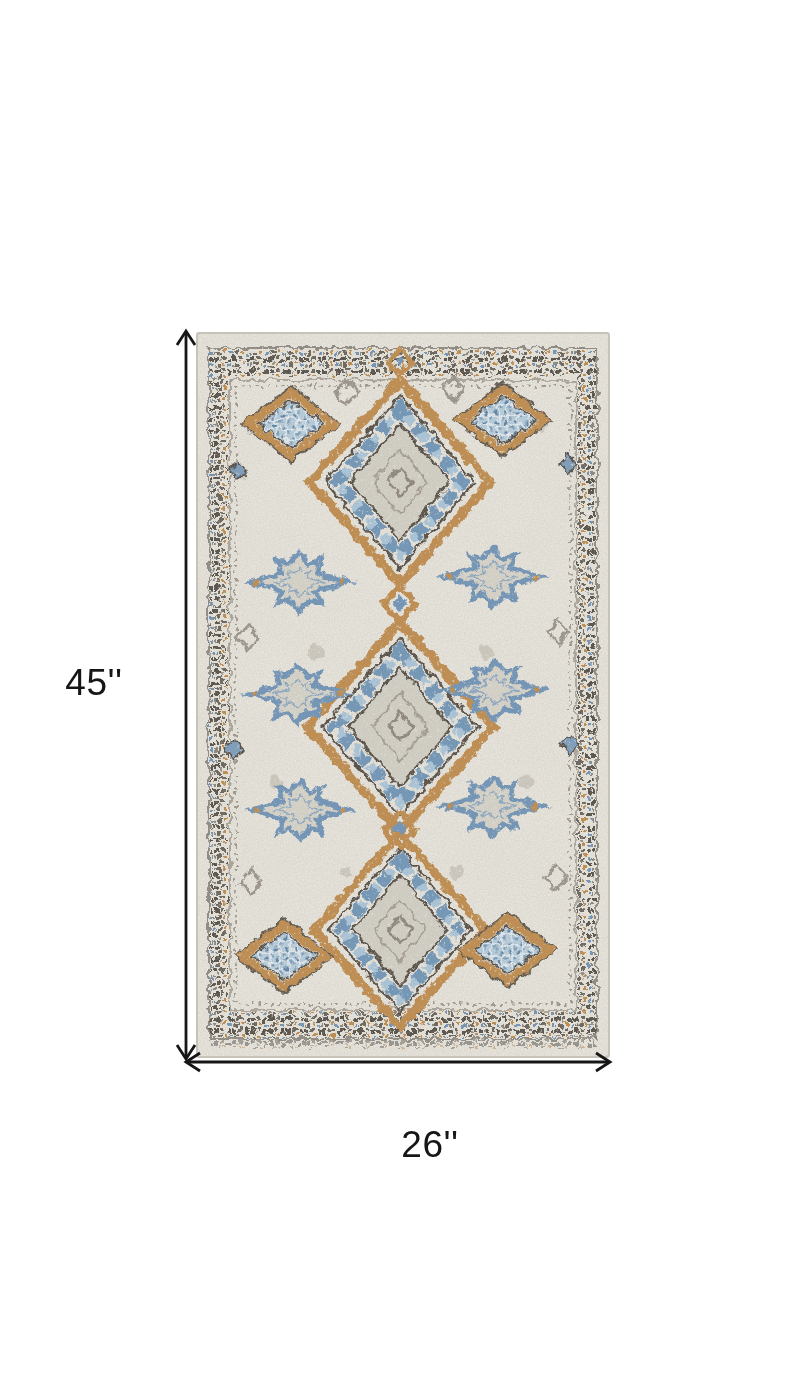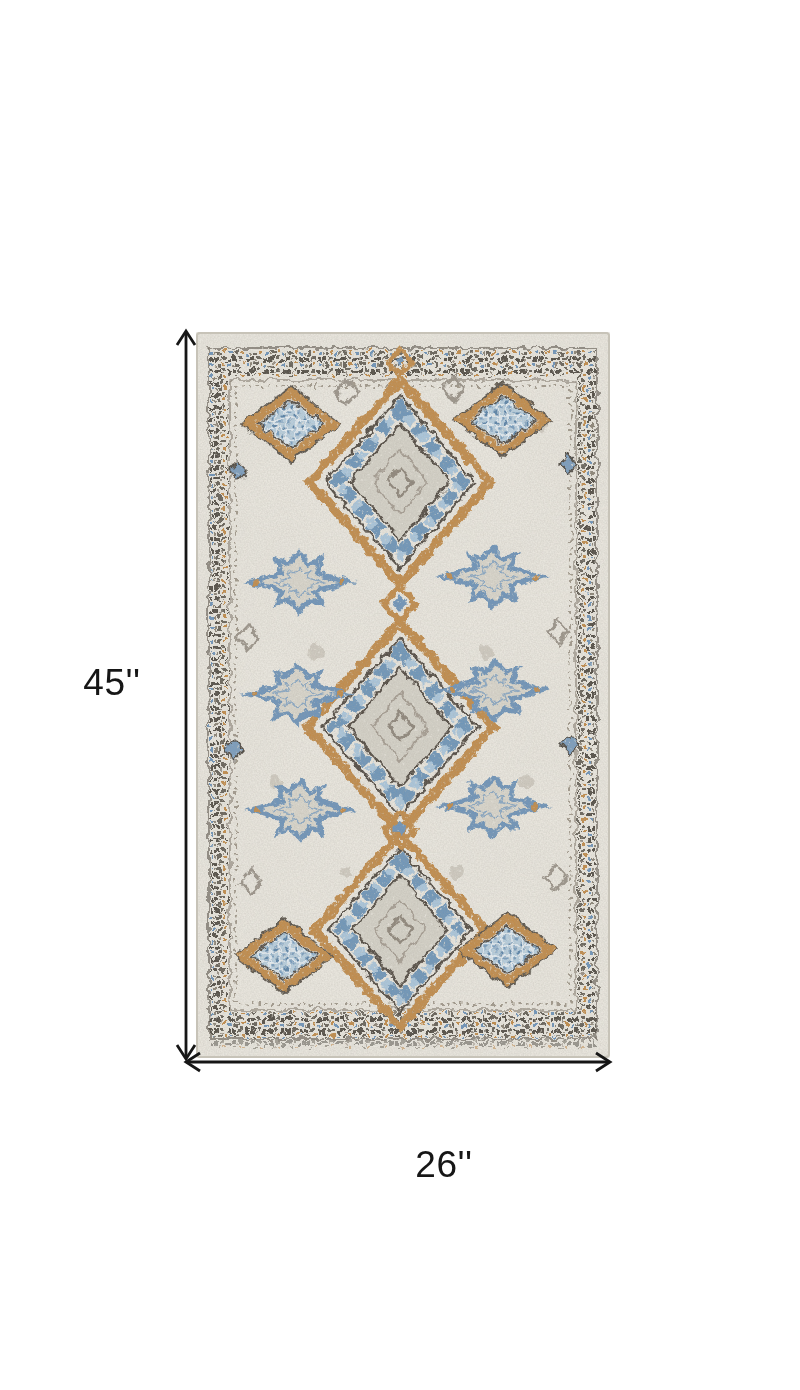--- a/index.html
+++ b/index.html
@@ -9,22 +9,22 @@
     font-family:"Liberation Sans", sans-serif;
   }
   .rug-svg { position:absolute; left:196px; top:332px; }
   .dim-arrow { position:absolute; }
   .dim-v { left:172px; top:324px; }
   .dim-h { left:180px; top:1048px; }
   .dim-label {
     position:absolute; font-size:37px; color:#161616;
     letter-spacing:0.5px; line-height:1; text-align:center; width:80px;
   }
-  .label-h { left:72px; top:664px;text-align:center; }
-  .label-w { left:404px; top:1126px;margin-top:20px; }
+  .label-h { left:54px; top:664px;text-align:center; }
+  .label-w { left:390px; top:1126px; }
 </style>
 </head>
 <body>
 
 <div>
 
   <svg class="rug-svg" width="414" height="726" viewBox="0 0 414 726" xmlns="http://www.w3.org/2000/svg">
     <defs>
       <filter id="distress" x="-20%" y="-20%" width="140%" height="140%">
         <feTurbulence type="fractalNoise" baseFrequency="0.11" numOctaves="3" seed="11" result="n"></feTurbulence>

